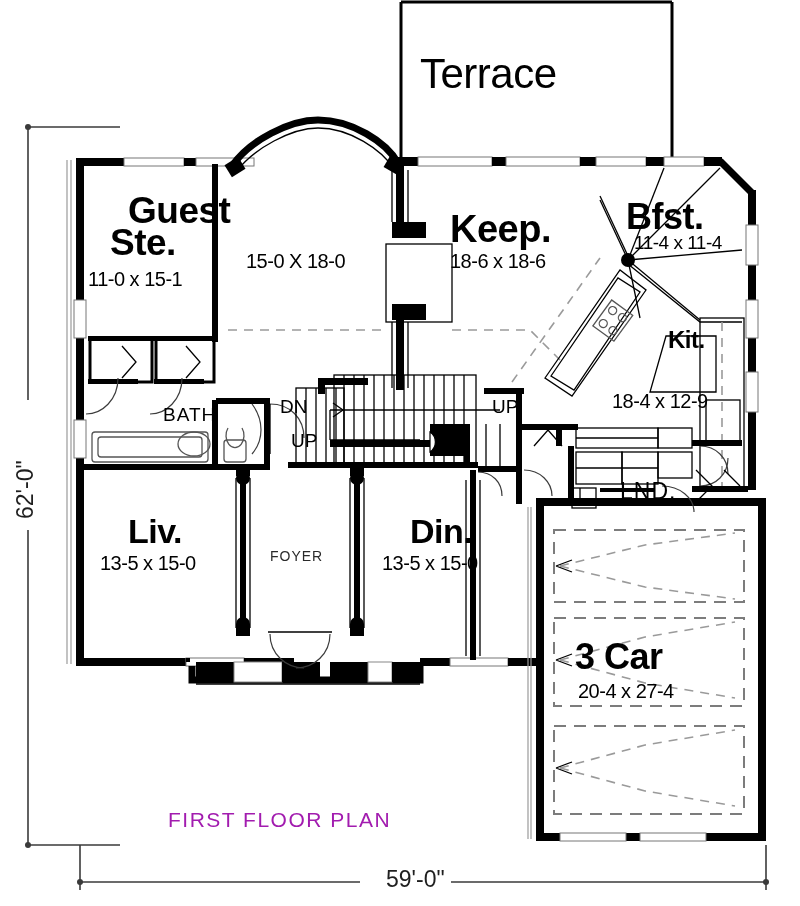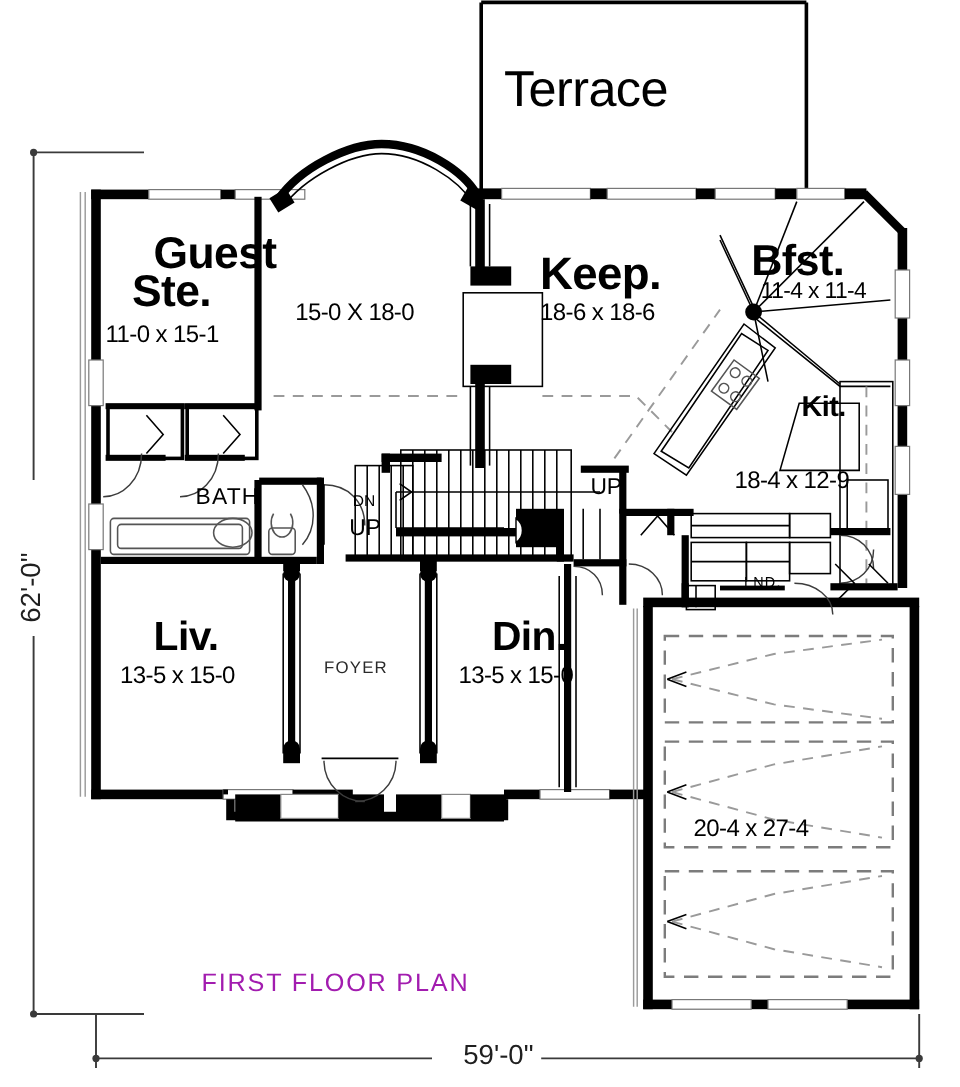--- a/index.html
+++ b/index.html
@@ -345,28 +345,29 @@
 
 <div class="lbl room-name" style="left:668px;top:302px;font-size:24px;margin-top:24px;">Kit.</div>
 <div class="lbl room-dim" style="left:612px;top:390px;font-size:20px;">18-4 x 12-9</div>
 
 <div class="lbl room-name" style="left:128px;top:512px;font-size:34px;">Liv.</div>
 <div class="lbl room-dim" style="left:100px;top:552px;font-size:20px;">13-5 x 15-0</div>
 
 <div class="lbl room-name" style="left:410px;top:512px;font-size:34px;">Din.</div>
 <div class="lbl room-dim" style="left:382px;top:552px;font-size:20px;">13-5 x 15-0</div>
 
+<div class="lbl room-name" style="left:575px;top:636px;font-size:36px;">3 Car</div>
 <div class="lbl room-dim" style="left:578px;top:680px;font-size:20px;">20-4 x 27-4</div>
 
 <div class="lbl room-name" style="left:420px;top:50px;font-size:42px;font-weight:normal;">Terrace</div>
 
 <div class="lbl" style="left:163px;top:404px;font-size:19px;letter-spacing:1px;">BATH</div>
 <div class="lbl" style="left:270px;top:548px;font-size:14px;letter-spacing:1px;color:#2a2a2a;">FOYER</div>
-<div class="lbl" style="left:620px;top:478px;font-size:12px;letter-spacing:1px;">LND.</div>
-<div class="lbl" style="left:294px;top:396px;font-size:13px;margin-top:14px;">DN</div>
+<div class="lbl" style="left:620px;top:478px;font-size:23px;letter-spacing:1px;">LND.</div>
+<div class="lbl" style="left:280px;top:396px;font-size:19px;">DN</div>
 <div class="lbl" style="left:492px;top:396px;font-size:19px;">UP</div>
 <div class="lbl" style="left:291px;top:430px;font-size:19px;">UP</div>
 
 <div class="lbl" style="left:168px;top:808px;font-size:21px;letter-spacing:1.5px;color:#a21caf;">FIRST FLOOR PLAN</div>
 
 <div class="lbl" style="left:380px;top:866px;font-size:23px;color:#1f1f1f;background:#fff;padding:0 6px;">59'-0"</div>
 
 <div class="lbl vert" style="left:12px;top:525px;font-size:23px;color:#1f1f1f;
      transform:rotate(-90deg);transform-origin:left top;background:#fff;padding:0 6px;">62'-0"</div>
 

